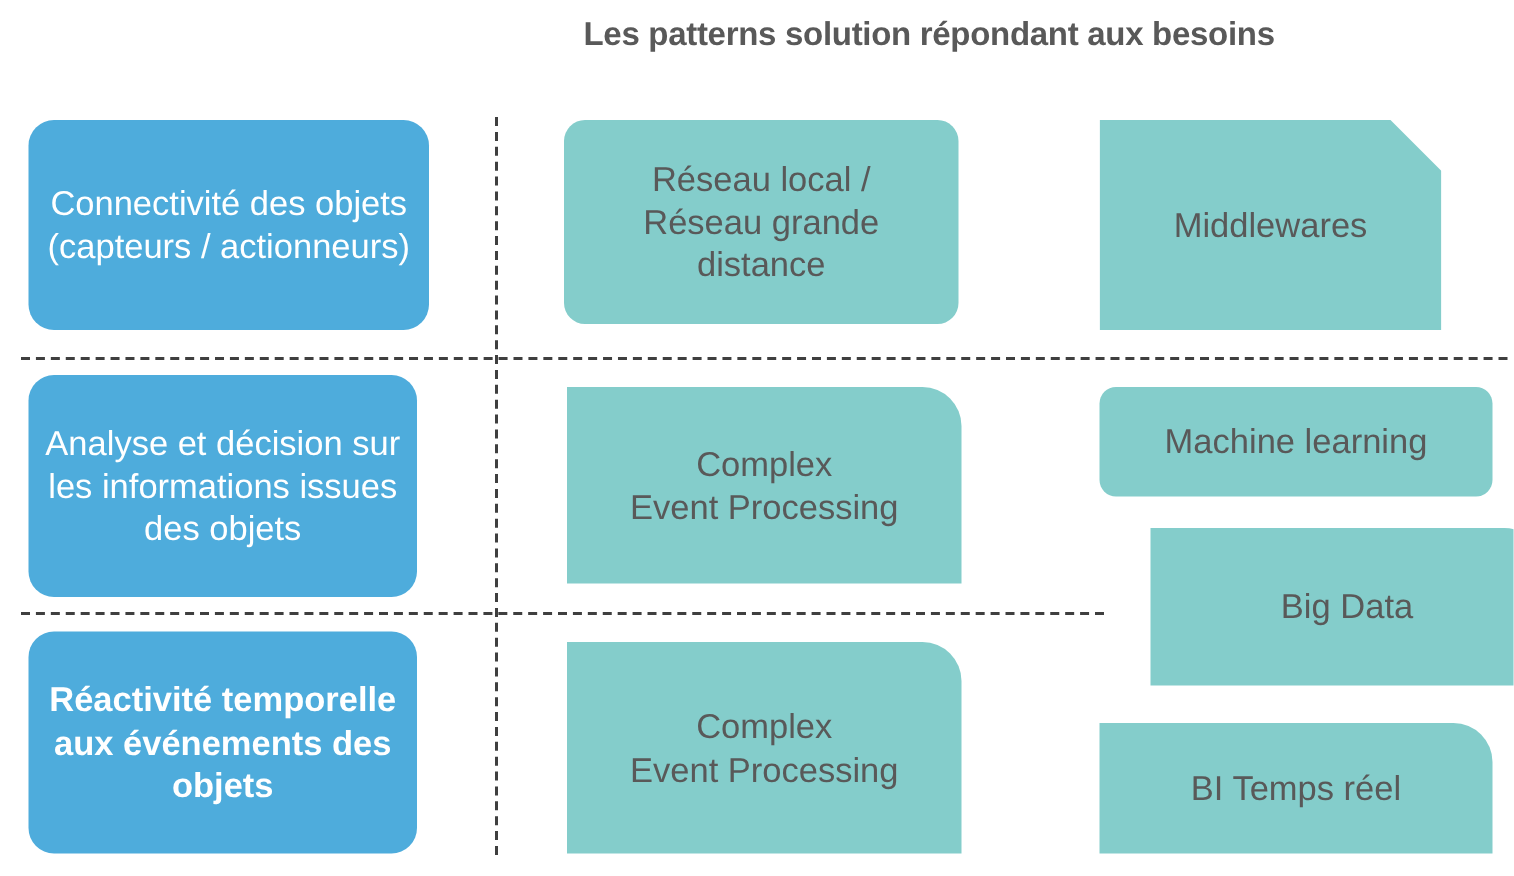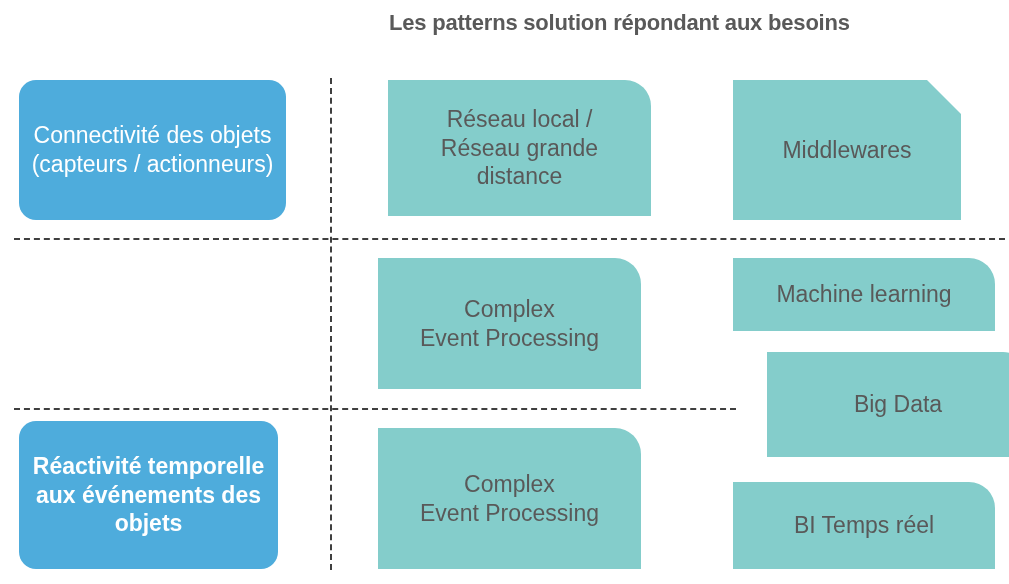--- a/index.html
+++ b/index.html
@@ -88,42 +88,45 @@
   .box-pattern.chamfer {
     border-radius: 0;
     clip-path: polygon(0 0, calc(100% - 34px) 0, 100% 34px, 100% 100%, 0 100%);
   }
 
   
   #need-1    { left: 19px;  top: 80px;  width: 267px; height: 140px; }
   #need-2    { left: 19px;  top: 250px; width: 259px; height: 148px; }
   #need-3    { left: 19px;  top: 421px; width: 259px; height: 148px; font-weight: bold; }
 
-  #pattern-1 { left: 388px; top: 80px;  width: 263px; height: 136px; }
+  #pattern-1 { left: 376px; top: 80px;  width: 263px; height: 136px; border-radius: 14px; }
   #pattern-2 { left: 378px; top: 258px; width: 263px; height: 131px; }
   #pattern-3 { left: 378px; top: 428px; width: 263px; height: 141px; }
 
   #pattern-4 { left: 733px; top: 80px;  width: 228px; height: 140px; }
-  #pattern-5 { left: 733px; top: 258px; width: 262px; height: 73px;  }
+  #pattern-5 { left: 733px; top: 258px; width: 262px; height: 73px; border-radius: 11px;  }
   #pattern-6 { left: 733px; top: 352px; width: 262px; height: 105px; margin-left: 34px; }
   #pattern-7 { left: 733px; top: 482px; width: 262px; height: 87px; justify-content: flex-end;  }
 </style>
 </head>
 <body>
 
 <div id="stage">
 
   <div class="col-heading" id="heading-right">Les patterns solution répondant aux besoins</div>
 
   <div class="dash-h" id="sep-h-1"></div>
   <div class="dash-h" id="sep-h-2"></div>
   <div class="dash-v" id="sep-v-1"></div>
 
   <div class="box box-need" id="need-1">
     <span class="box-label">Connectivité des objets (capteurs / actionneurs)</span>
+  </div>
+  <div class="box box-need" id="need-2">
+    <span class="box-label">Analyse et décision sur les informations issues des objets</span>
   </div>
   <div class="box box-need" id="need-3">
     <span class="box-label">Réactivité temporelle aux événements des objets</span>
   </div>
 
   <div class="box box-pattern" id="pattern-1">
     <span class="box-label">Réseau local /
 Réseau grande distance</span>
   </div>
   <div class="box box-pattern" id="pattern-2">

